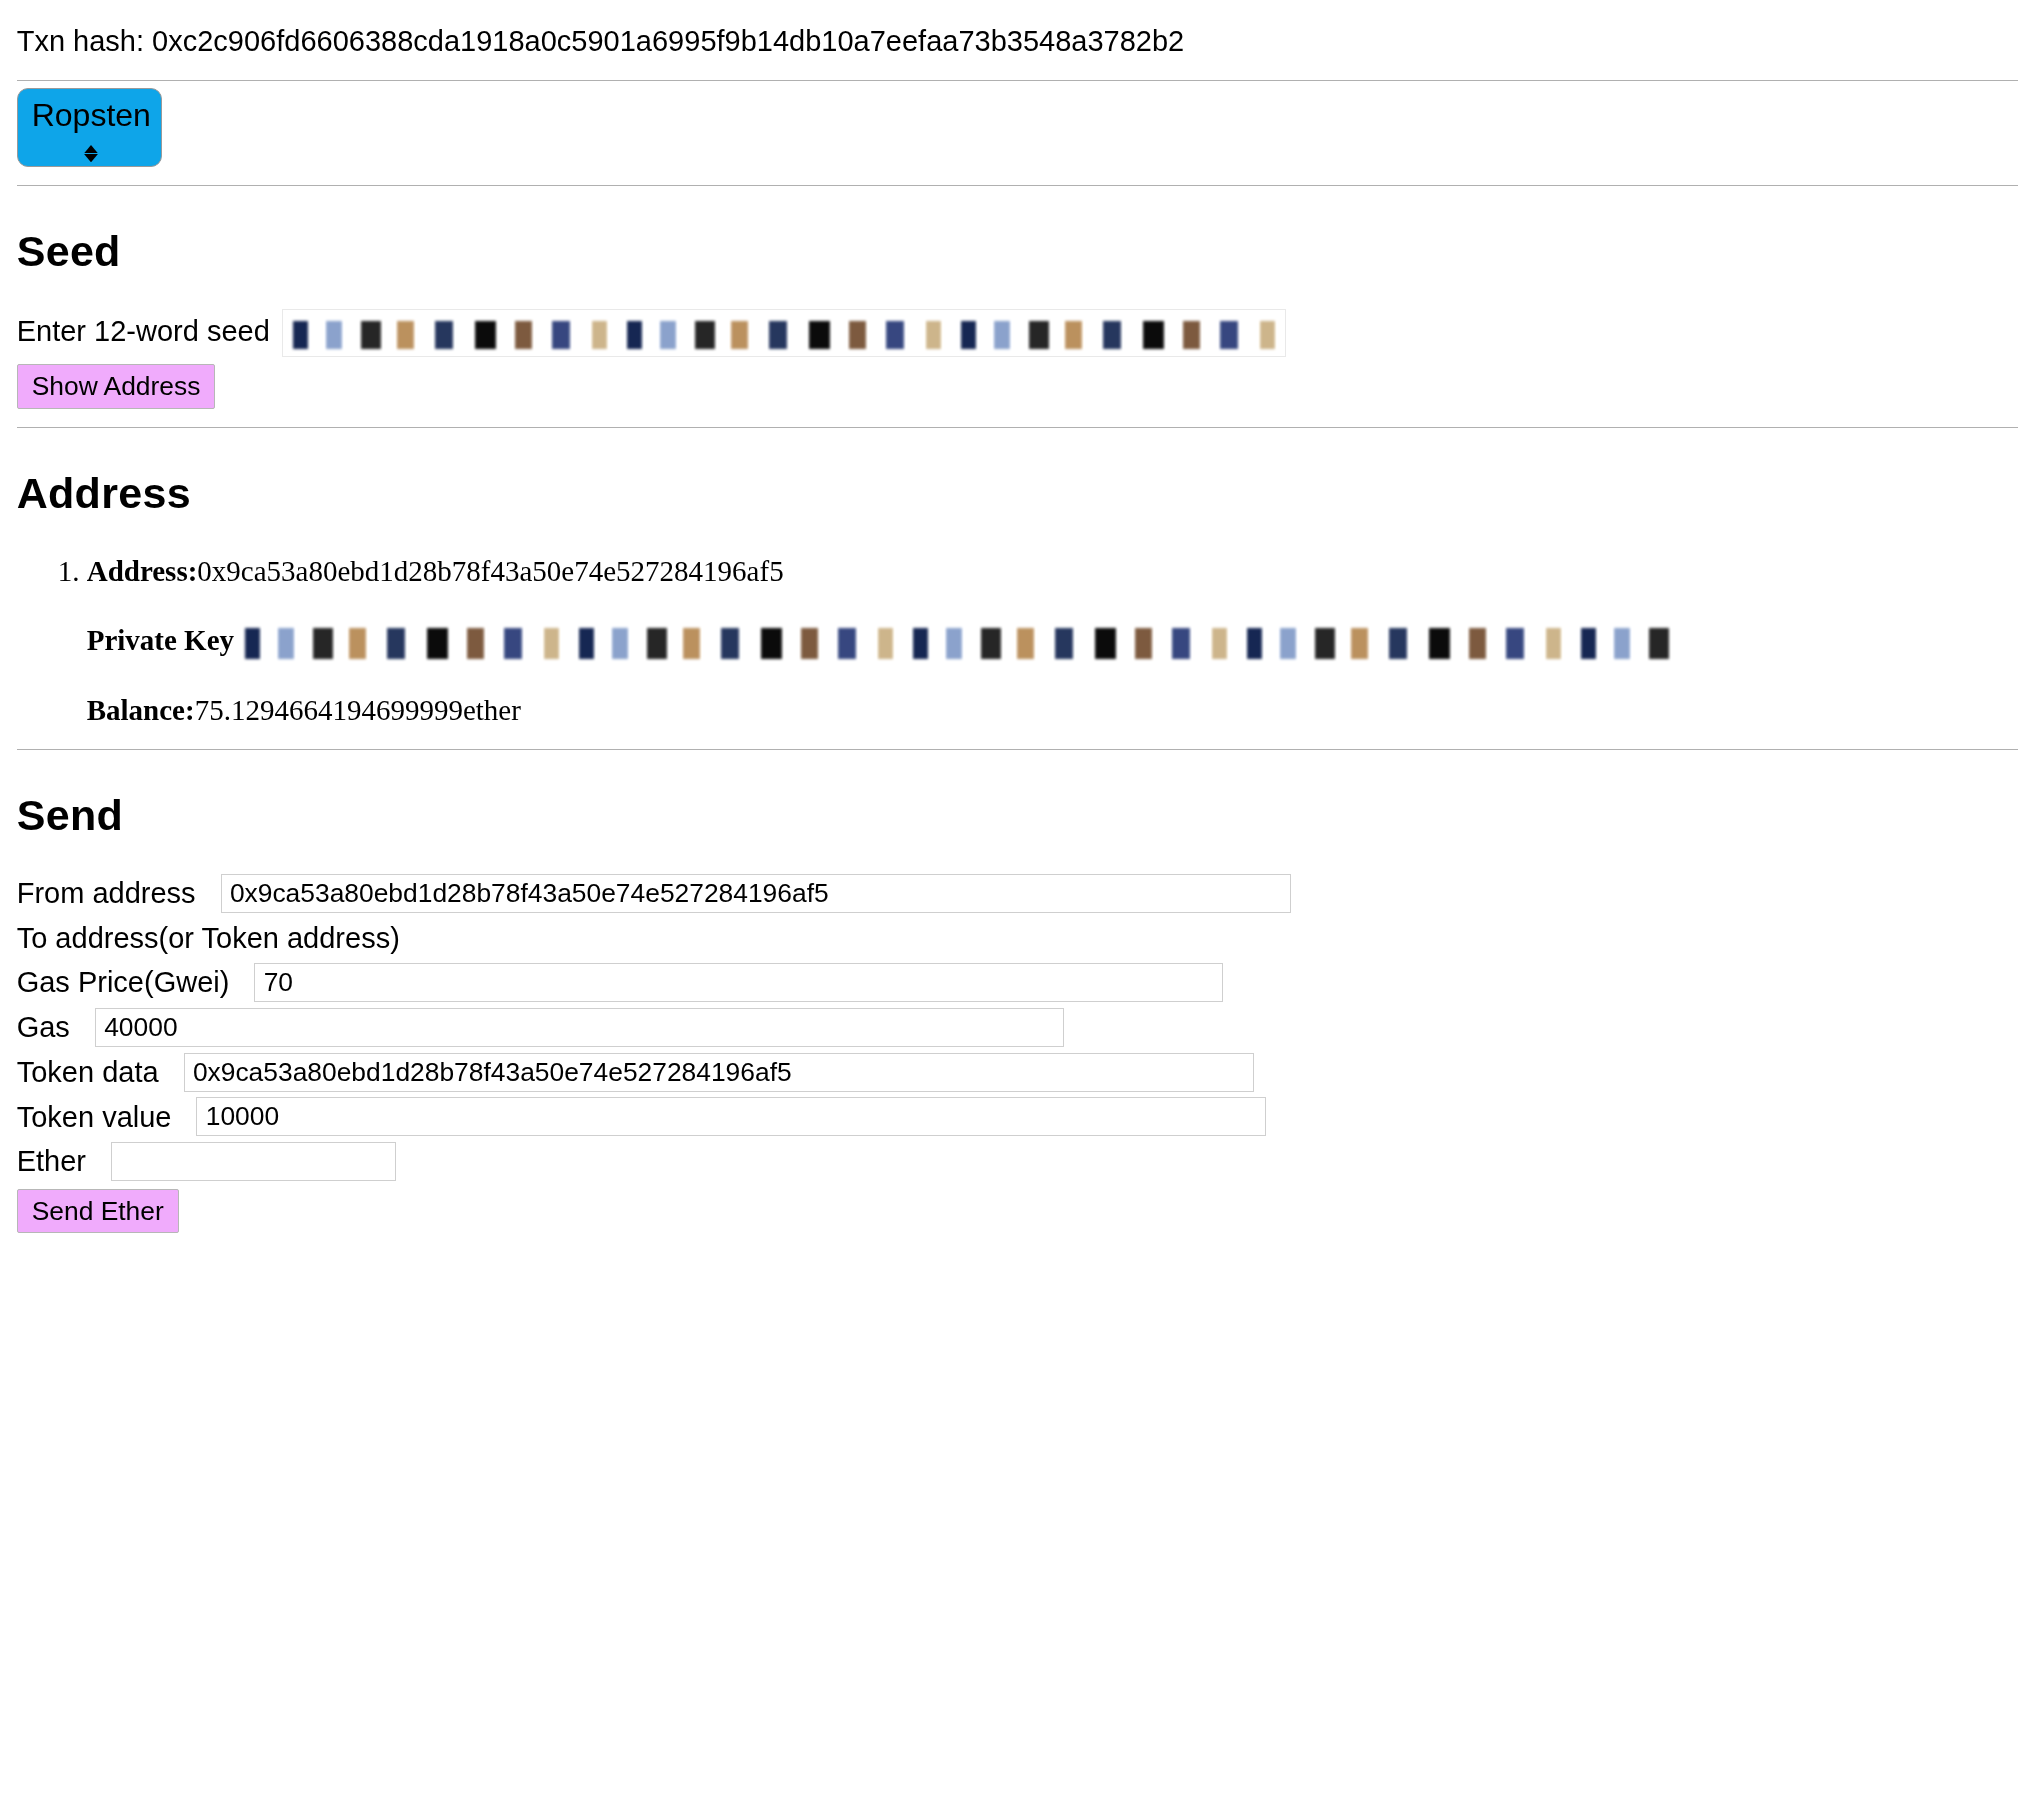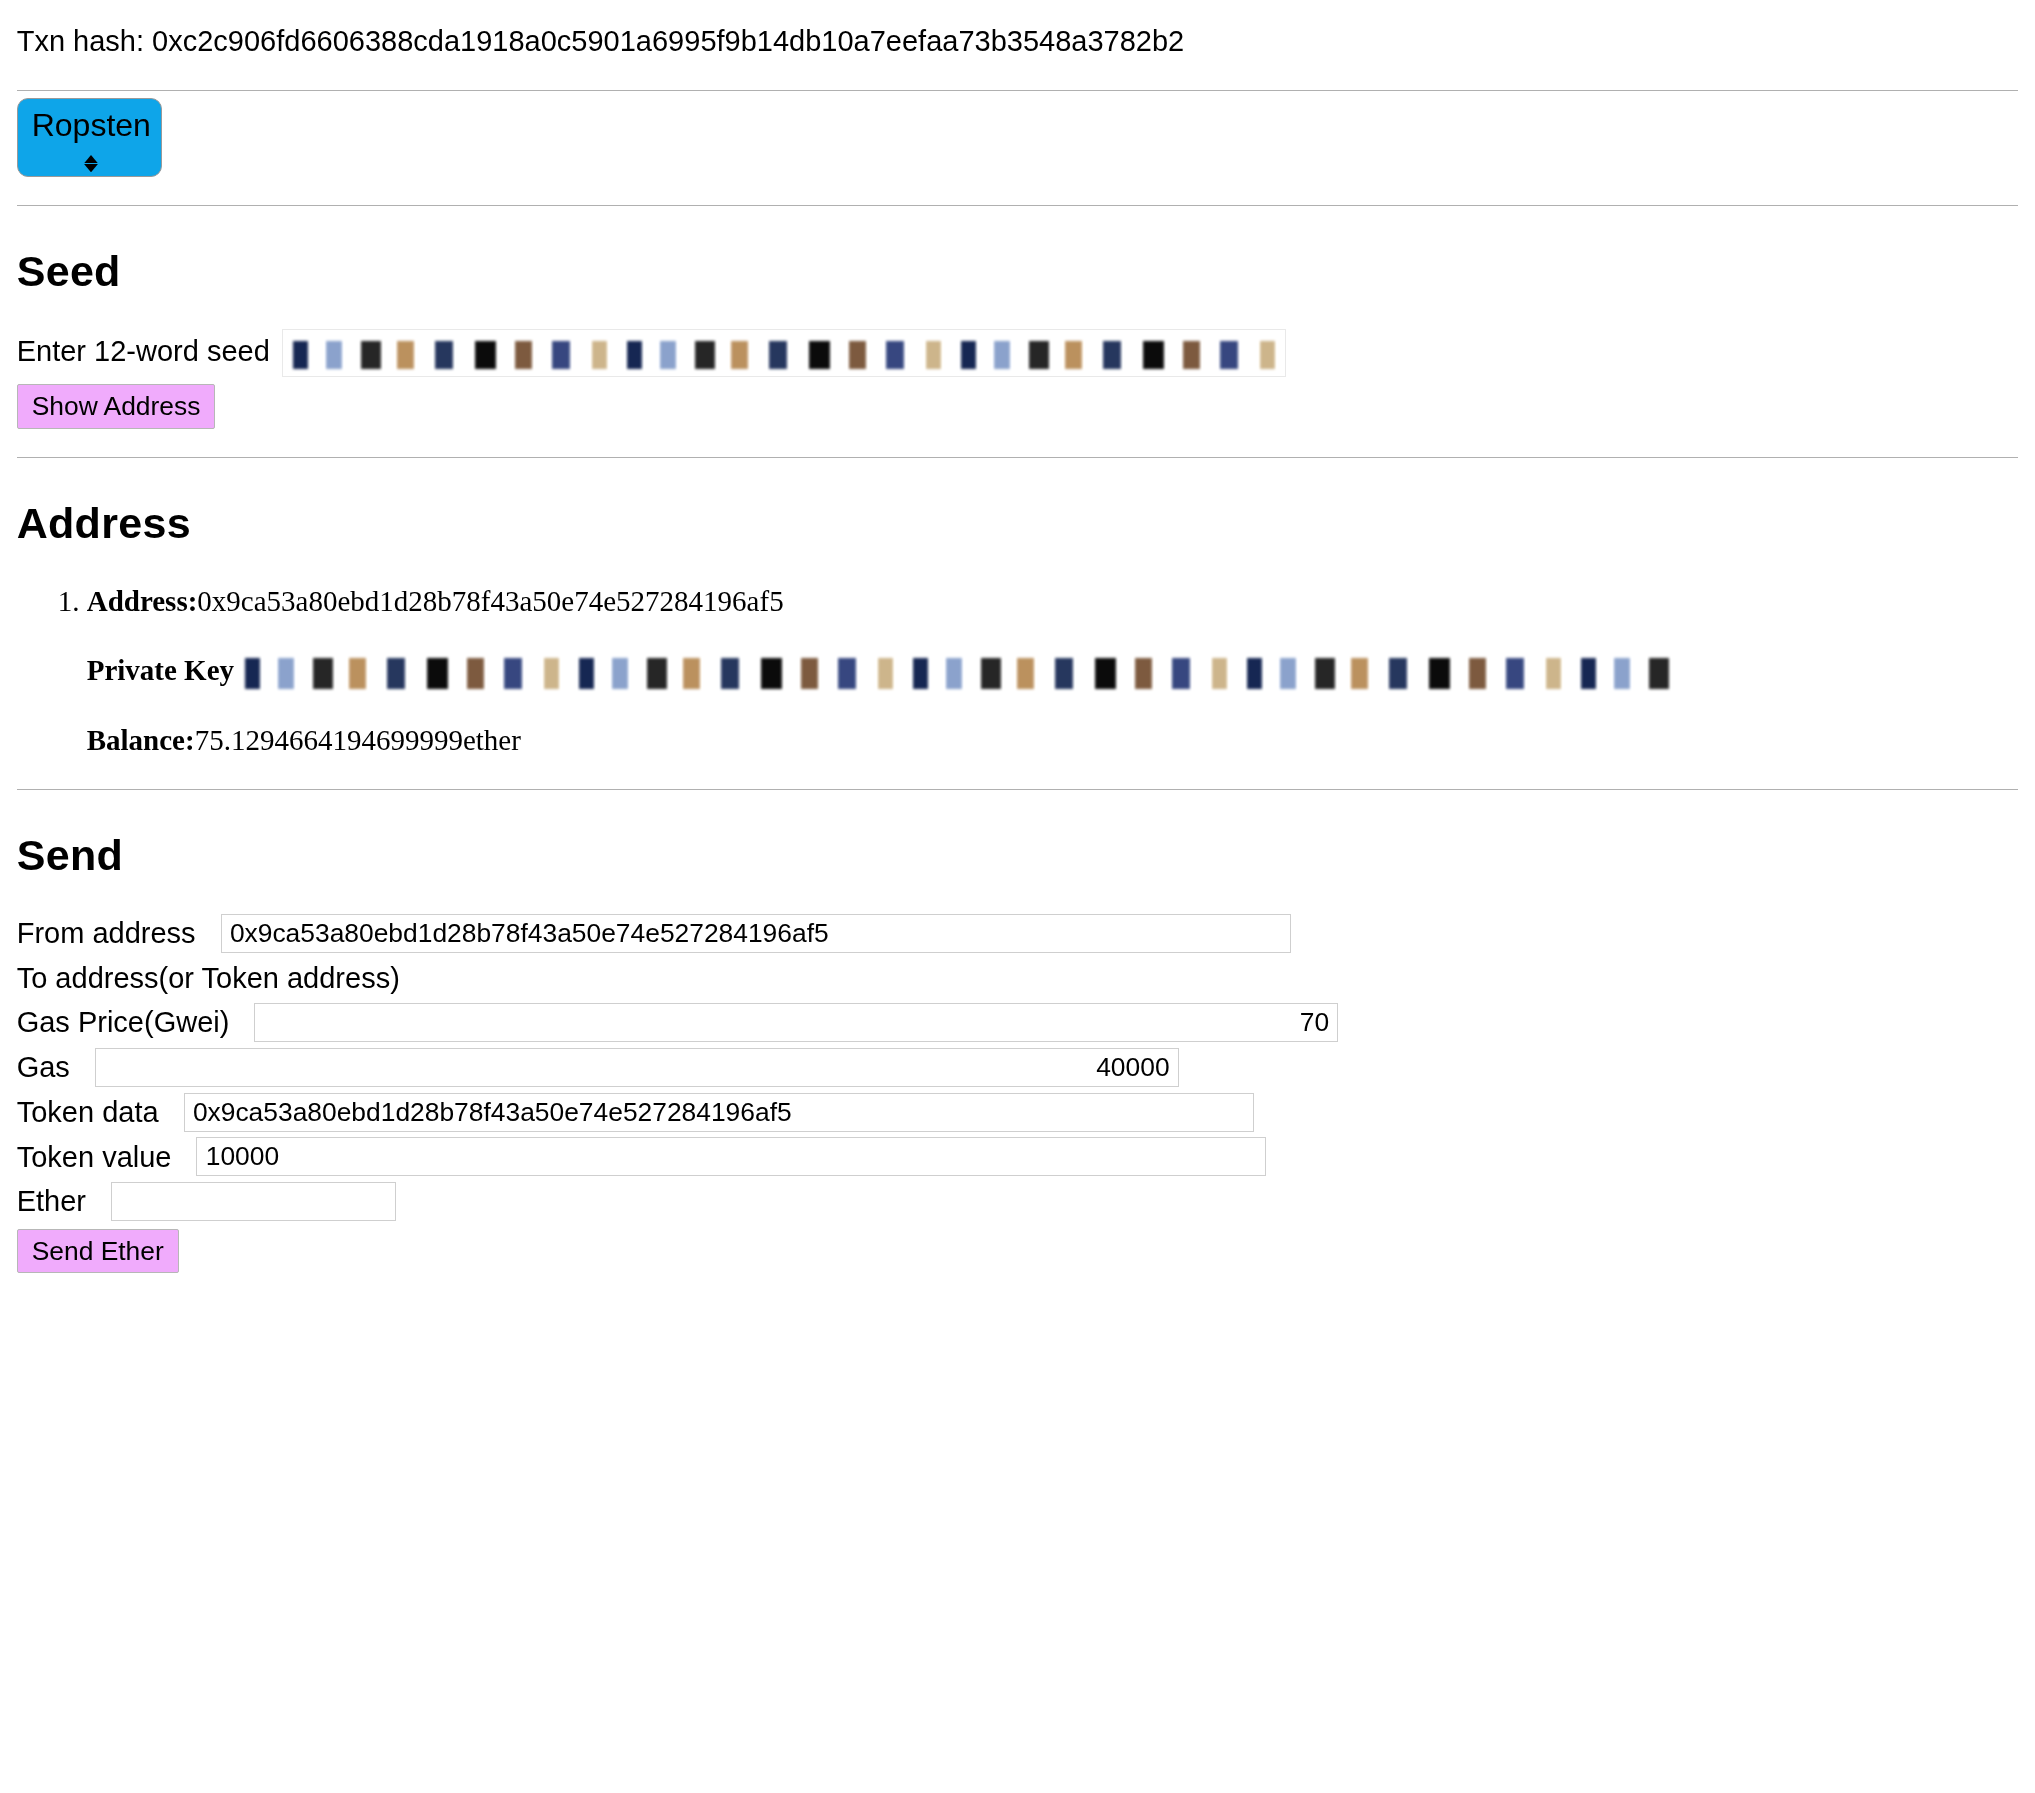--- a/index.html
+++ b/index.html
@@ -8,21 +8,21 @@
     font-family: "Helvetica Neue", Helvetica, Arial, sans-serif;
     font-size: 29px;
     line-height: 1.4;
     color: #000;
     background: #fff;
     padding: 14px 16.7px 0 16.7px;
     width: 2035px;
   }
   .section {
     border-bottom: 1.4px solid #b0b0b0;
-    padding-bottom: 21px;
+    padding-bottom: 11px;
     margin-bottom: 2px;
   }
   .section.no-rule { border-bottom: none; }
   .row { margin: 7px 0; }
   h2 {
     font-size: 43px;
     font-weight: 700;
     margin: 35px 0 28px 0;
     letter-spacing: 0.3px;
   }
@@ -91,21 +91,21 @@
       );
     filter: blur(1.5px) contrast(1.05);
     margin-left: 4.2px;
   }
   .seed-pixelated { width: 987px; }
   .pk-pixelated { width: 1432px; height: 31px; }
   .send-form .frow { margin: 4.2px 0; display: flex; align-items: center; gap: 25px; }
   .send-form .frow .lbl { white-space: nowrap; }
   .send-form input.wide   { width: 1070px; }
   .send-form input.wider  { width: 1070px; }
-  .send-form input.long   { width: 1084px; text-align: right; }
+  .send-form input.long   { width: 969px; }
   .send-form input.mid    { width: 1070px; }
   .send-form input.small  { width: 285px; }
 </style>
 </head>
 <body>
 
 <div class="section">
   <div class="row">
     <span>Txn hash: </span><span>0xc2c906fd6606388cda1918a0c5901a6995f9b14db10a7eefaa73b3548a3782b2</span>
   </div>

